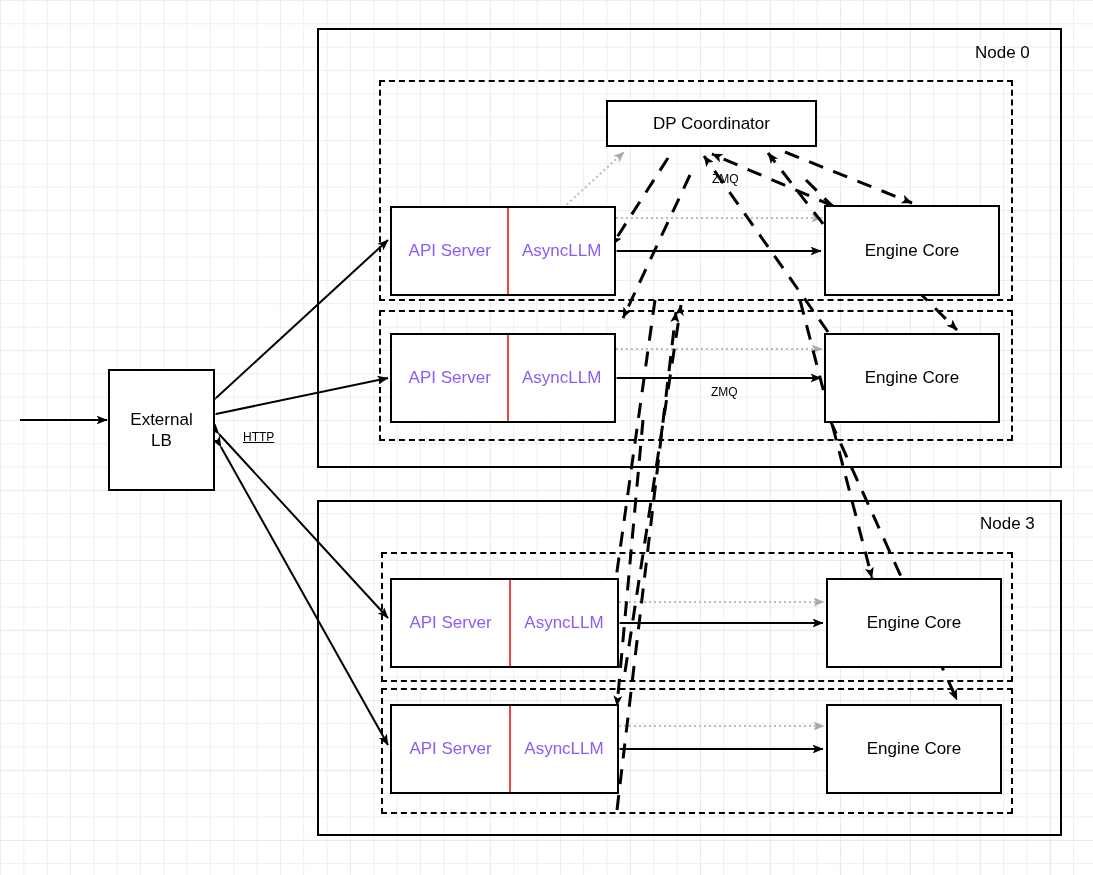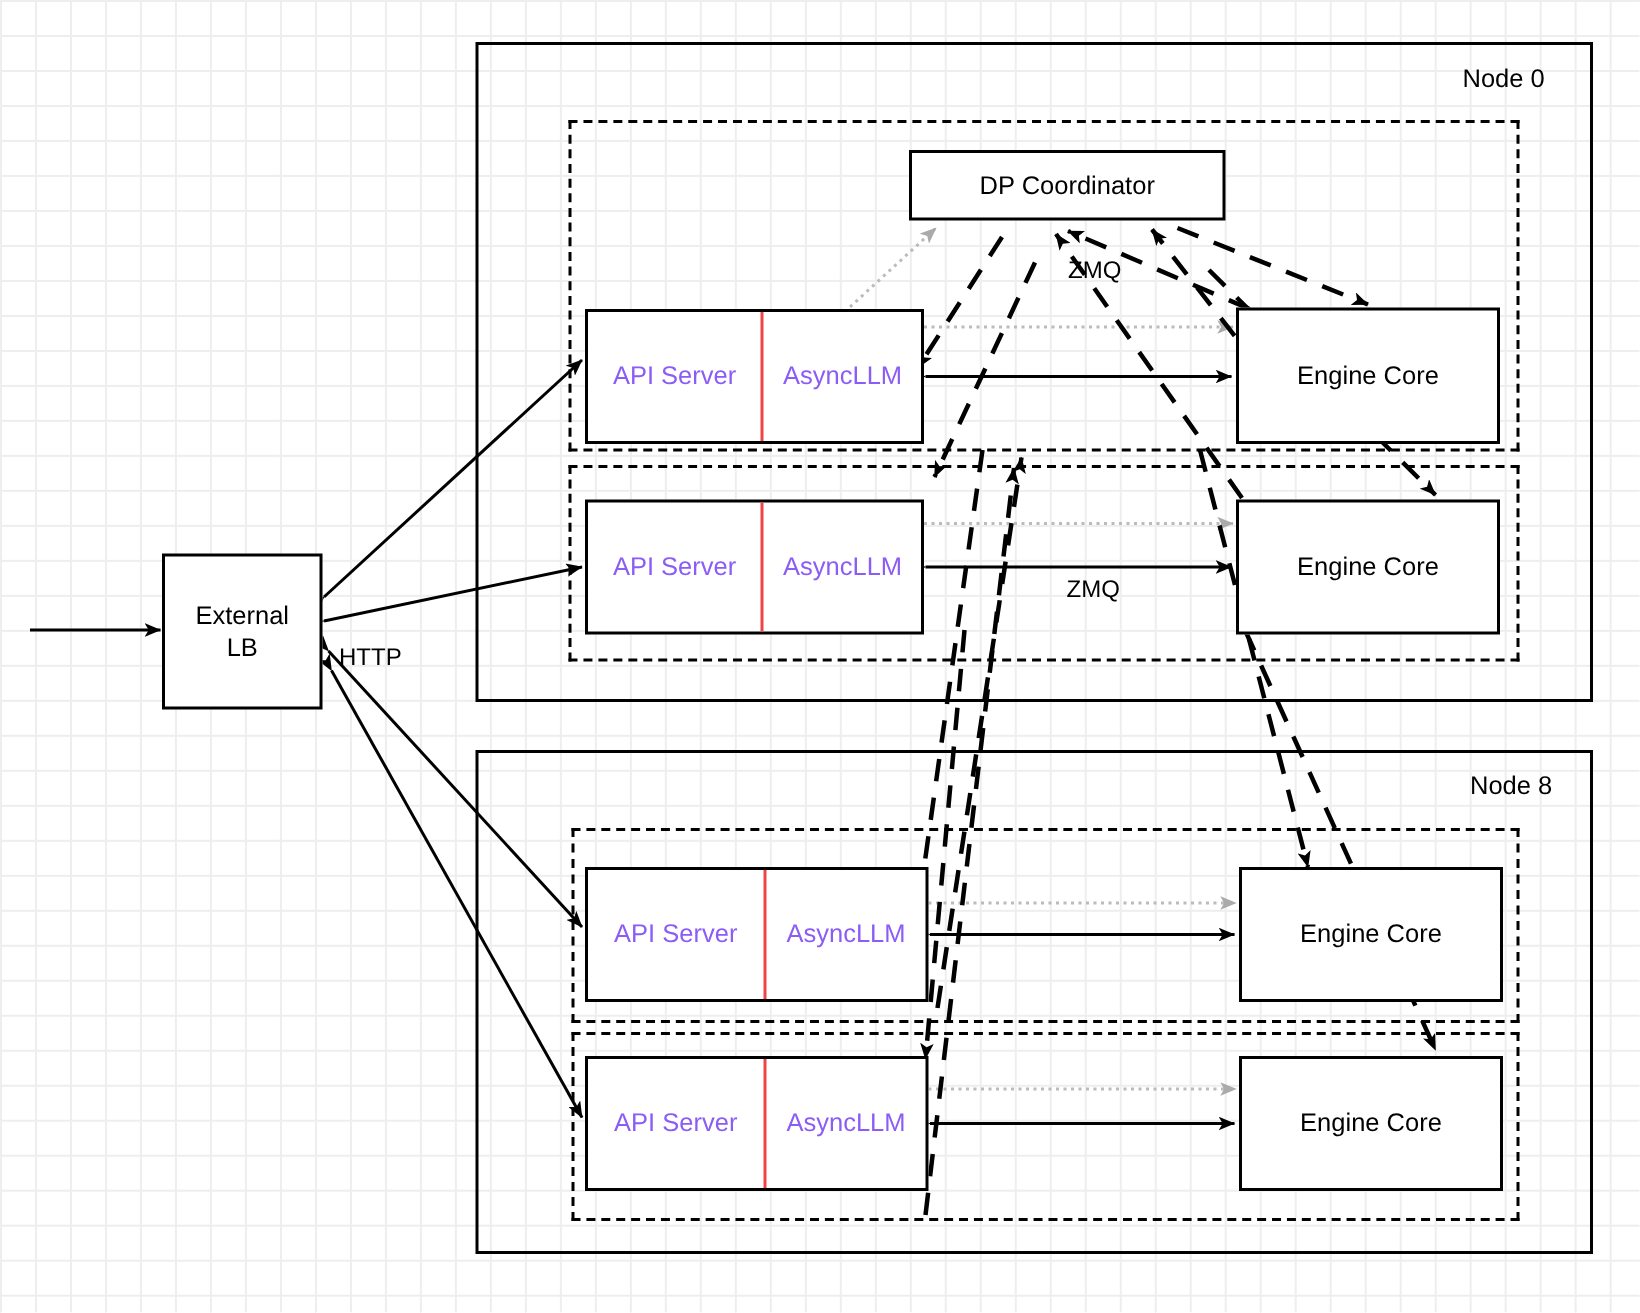--- a/index.html
+++ b/index.html
@@ -59,21 +59,21 @@
     background: transparent;
   }
   .node-label {
     position: absolute;
     font-size: 17px;
     color: #000000;
     white-space: nowrap;
   }
   .edge-label {
     position: absolute;
-    font-size: 16px;
+    font-size: 12px;
     color: #000000;
     background: transparent;
     white-space: nowrap;
   }
   .split-box {
     position: absolute;
     display: flex;
     background: #ffffff;
     border: 2px solid #000000;
     box-sizing: border-box;
@@ -92,21 +92,21 @@
 </style>
 </head>
 <body>
 
 <div id="canvas">
 
   <div class="node-outer" style="left:317px; top:28px; width:745px; height:440px;"></div>
   <div class="node-outer" style="left:317px; top:500px; width:745px; height:336px;"></div>
 
   <div class="node-label" style="left:975px; top:43px;">Node 0</div>
-  <div class="node-label" style="left:980px; top:514px;">Node 8</div>
+  <div class="node-label" style="left:980px; top:514px;">Node 3</div>
 
   <div class="group-dashed" style="left:379px; top:80px; width:634px; height:221px;"></div>
   <div class="group-dashed" style="left:379px; top:310px; width:634px; height:131px;"></div>
 
   <div class="group-dashed" style="left:381px; top:552px; width:632px; height:130px;"></div>
   <div class="group-dashed" style="left:381px; top:688px; width:632px; height:126px;"></div>
 
   <svg class="layer" viewBox="0 0 1093 875">
     <defs>
       <marker id="ah" markerWidth="11" markerHeight="9" refX="10.5" refY="4.5" orient="auto" markerUnits="userSpaceOnUse">
@@ -150,21 +150,21 @@
     <line x1="806" y1="180" x2="957" y2="330" stroke="#000" stroke-width="3" stroke-dasharray="15,11" marker-end="url(#ah)"></line>
     <line x1="800" y1="300" x2="872" y2="578" stroke="#000" stroke-width="3" stroke-dasharray="15,11" marker-end="url(#ah)"></line>
     <line x1="830" y1="420" x2="957" y2="700" stroke="#000" stroke-width="3" stroke-dasharray="15,11" marker-end="url(#ah)"></line>
 
     <line x1="668" y1="158" x2="612" y2="245" stroke="#000" stroke-width="3" stroke-dasharray="15,11" marker-end="url(#ah)"></line>
     <line x1="690" y1="175" x2="623" y2="318" stroke="#000" stroke-width="3" stroke-dasharray="15,11" marker-end="url(#ah)"></line>
     <line x1="655" y1="300" x2="613" y2="600" stroke="#000" stroke-width="3" stroke-dasharray="15,11" marker-end="url(#ah)"></line>
     <line x1="643" y1="420" x2="617" y2="706" stroke="#000" stroke-width="3" stroke-dasharray="15,11" marker-end="url(#ah)"></line>
   </svg>
 
-  <div class="box" style="left:108px; top:369px; width:107px; height:104px;">
+  <div class="box" style="left:108px; top:369px; width:107px; height:122px;">
     <span class="lb-text">
       <span>External</span>
       <span>LB</span>
     </span>
   </div>
 
   <div class="box" style="left:606px; top:100px; width:211px; height:47px;">
     <span>DP Coordinator</span>
   </div>
 
@@ -193,17 +193,17 @@
   </div>
 
   <div class="split-box" style="left:390px; top:704px; width:229px; height:90px;">
     <div class="split-left">API Server</div>
     <div class="split-right">AsyncLLM</div>
   </div>
   <div class="box" style="left:826px; top:704px; width:176px; height:90px;">
     <span>Engine Core</span>
   </div>
 
-  <div class="edge-label" style="left:226px; top:430px;">HTTP</div>
+  <div class="edge-label" style="left:243px; top:430px;text-decoration:underline;">HTTP</div>
   <div class="edge-label" style="left:712px; top:172px;">ZMQ</div>
   <div class="edge-label" style="left:711px; top:385px;">ZMQ</div>
 
 </div>
 
 </body></html>

